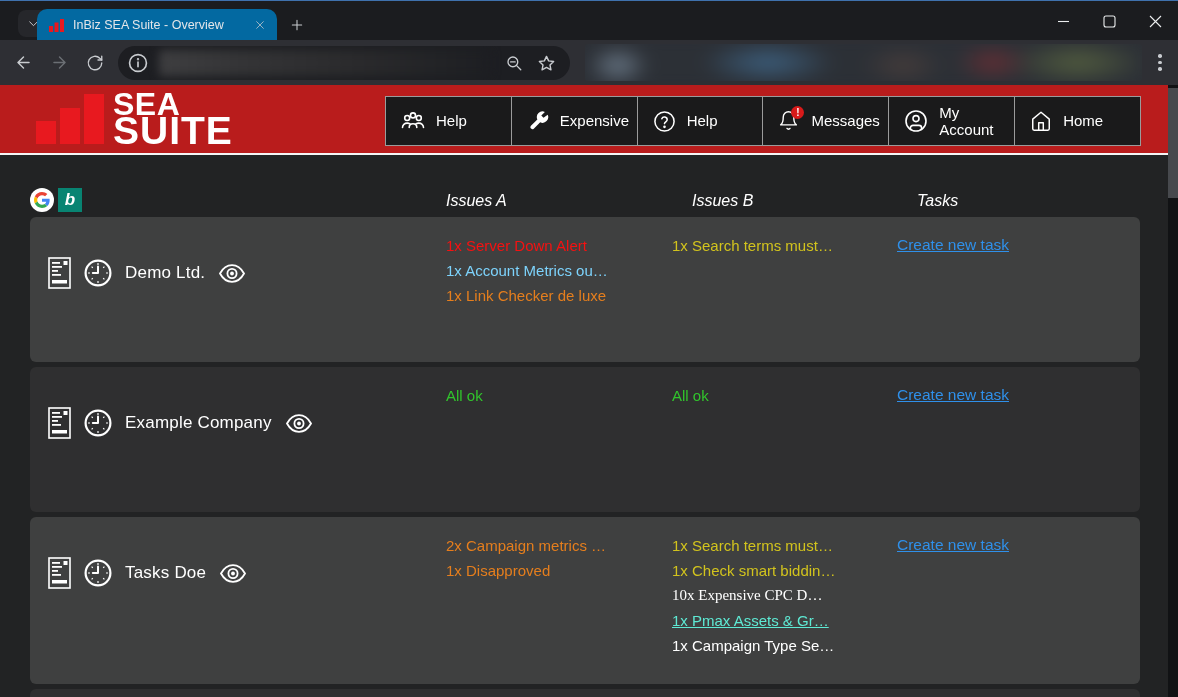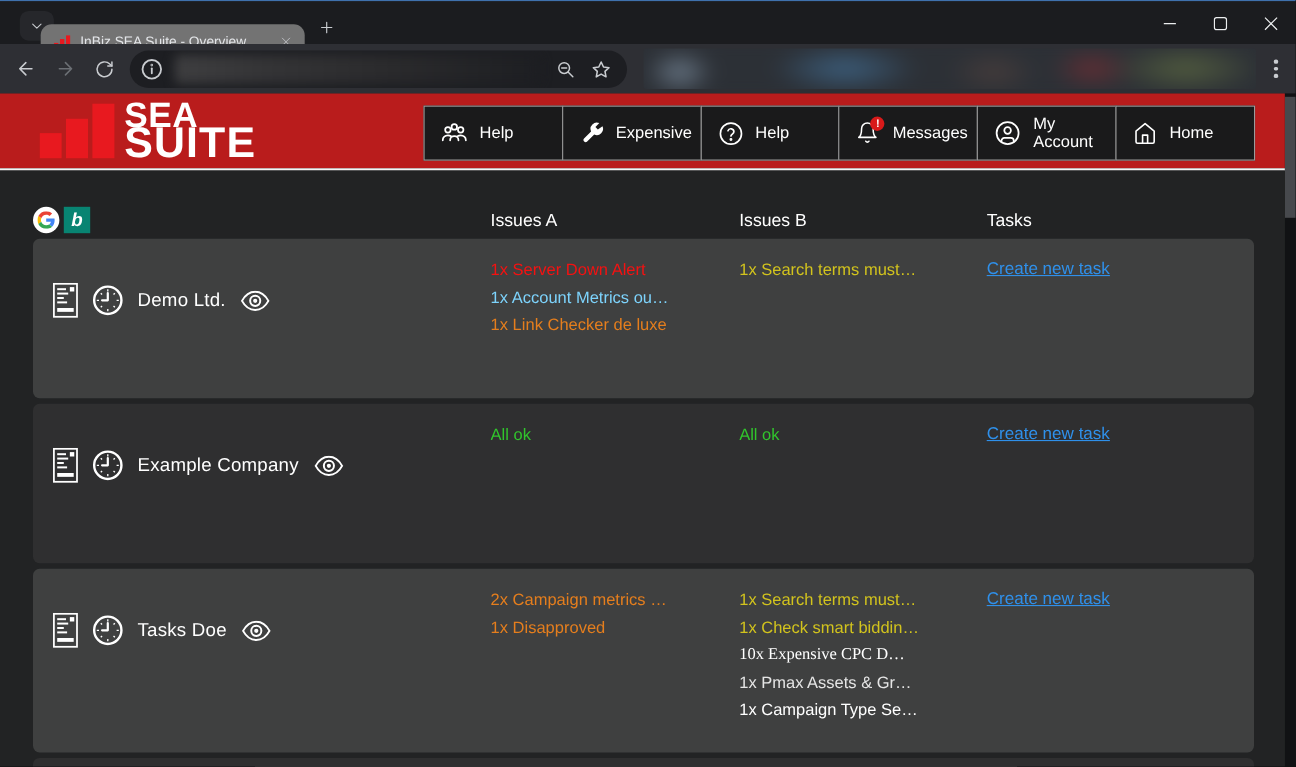--- a/index.html
+++ b/index.html
@@ -4,22 +4,22 @@
 <style>
   html,body{margin:0;padding:0;background:#000;}
   .screen{position:relative;width:1178px;height:697px;overflow:hidden;
           font-family:"Liberation Sans",sans-serif;background:#222324;}
 
   
   .titlebar{position:absolute;top:0;left:0;width:1178px;height:40px;background:#1b1c1f;
             border-top:1px solid #3f71ad;box-sizing:border-box;}
   .tab-chevron-btn{position:absolute;left:18px;top:9px;width:31px;height:27px;border-radius:8px;
             background:#26272b;display:flex;align-items:center;justify-content:center;}
-  .tab{position:absolute;left:37px;top:8px;width:240px;height:32px;background:#737373;
-       border-radius:10px 10px 0 0;display:flex;align-items:center;padding:0 8px 0 12px;box-sizing:border-box;margin-top:13px;}
+  .tab{position:absolute;left:37px;top:8px;width:240px;height:32px;background:#0369a1;
+       border-radius:10px 10px 0 0;display:flex;align-items:center;padding:0 8px 0 12px;box-sizing:border-box;}
   .tab-title{color:#e4e6e9;font-size:12.5px;margin-left:9px;flex:1;white-space:nowrap;overflow:hidden;}
   .tab-close{width:18px;height:18px;display:flex;align-items:center;justify-content:center;border-radius:50%;}
   .new-tab-btn{position:absolute;left:284px;top:11px;width:26px;height:26px;display:flex;
        align-items:center;justify-content:center;border-radius:50%;}
   .win-controls{position:absolute;right:0;top:1px;height:39px;display:flex;}
   .win-btn{width:46px;height:39px;display:flex;align-items:center;justify-content:center;}
 
   .toolbar{position:absolute;top:40px;left:0;width:1178px;height:45px;background:#2e2f34;}
   .tb-icon{position:absolute;top:6px;width:33px;height:33px;display:flex;align-items:center;justify-content:center;border-radius:50%;}
   .omnibox{position:absolute;left:118px;top:6px;width:452px;height:34px;border-radius:17px;background:#1d1e22;
@@ -58,22 +58,22 @@
   .nav-label.narrow{width:66px;}
   .bell-wrap{position:relative;width:22px;height:24px;}
   .bell-badge{position:absolute;right:-4px;top:-3px;width:13px;height:13px;border-radius:50%;background:#d81a1a;
               color:#fff;font-size:10px;font-weight:700;display:flex;align-items:center;justify-content:center;}
   .separator{position:absolute;top:153px;left:0;width:1168px;height:2px;background:#f5f5f5;}
 
   
   .content{position:absolute;top:155px;left:0;width:1168px;height:542px;background:#222324;}
   .table-head{position:absolute;left:30px;top:0;width:1110px;height:62px;display:flex;}
   .hd-client{width:416px;display:flex;align-items:flex-end;gap:4px;padding:0 0 5px 0;box-sizing:border-box;}
-  .hd-col{box-sizing:border-box;display:flex;align-items:flex-end;padding-bottom:7px;color:#fff;font-size:16px;}
-  .hd-a{width:226px;}.hd-b{width:225px;}.hd-t{flex:1;}
+  .hd-col{box-sizing:border-box;display:flex;align-items:flex-end;padding-bottom:7px;color:#fff;font-size:16px;font-style:italic;}
+  .hd-a{width:226px;}.hd-b{width:225px;margin-left:20px;}.hd-t{flex:1;}
   .g-badge{width:24px;height:24px;border-radius:50%;background:#fff;display:flex;align-items:center;justify-content:center;}
   .b-badge{width:24px;height:24px;display:flex;align-items:center;justify-content:center;
            color:#fff;font-size:17px;font-weight:700;font-style:italic;}
   .rows{position:absolute;left:30px;top:62px;width:1110px;}
   .row{display:flex;min-height:145px;border-radius:6px;margin-bottom:5px;}
   .row.odd{background:#3f4040;}
   .row.even{background:#2f2f30;}
   .cell-client{width:416px;box-sizing:border-box;padding-left:18px;}
   .client-inner{display:flex;align-items:center;gap:13px;margin-top:40px;}
   .client-name{color:#fff;font-size:17px;letter-spacing:.2px;}
@@ -366,21 +366,21 @@
       </div>
     </div>
     <div class="cell-a">
             <div class="issue-line" style="color: rgb(229, 126, 29);">2x Campaign metrics …</div>
             <div class="issue-line" style="color: rgb(229, 126, 29);">1x Disapproved</div>
           </div>
     <div class="cell-b">
             <div class="issue-line" style="color: rgb(210, 195, 29);">1x Search terms must…</div>
             <div class="issue-line" style="color: rgb(210, 195, 29);">1x Check smart biddin…</div>
             <div class="issue-line" style="color: rgb(255, 255, 255); font-family: Liberation Serif, serif;">10x Expensive CPC D…</div>
-            <div class="issue-line" style="color: #e5e5e5;">1x Pmax Assets &amp; Gr…</div>
+            <div class="issue-line" style="color: #5eead4; text-decoration: underline;">1x Pmax Assets &amp; Gr…</div>
             <div class="issue-line" style="color: rgb(255, 255, 255);">1x Campaign Type Se…</div>
           </div>
     <div class="cell-t">
       <a class="task-link" style="color: rgb(47, 144, 234);">Create new task</a>
     </div>
   </div>
         <div class="partial-row"></div>
       </div>
   </div>
 </div>

